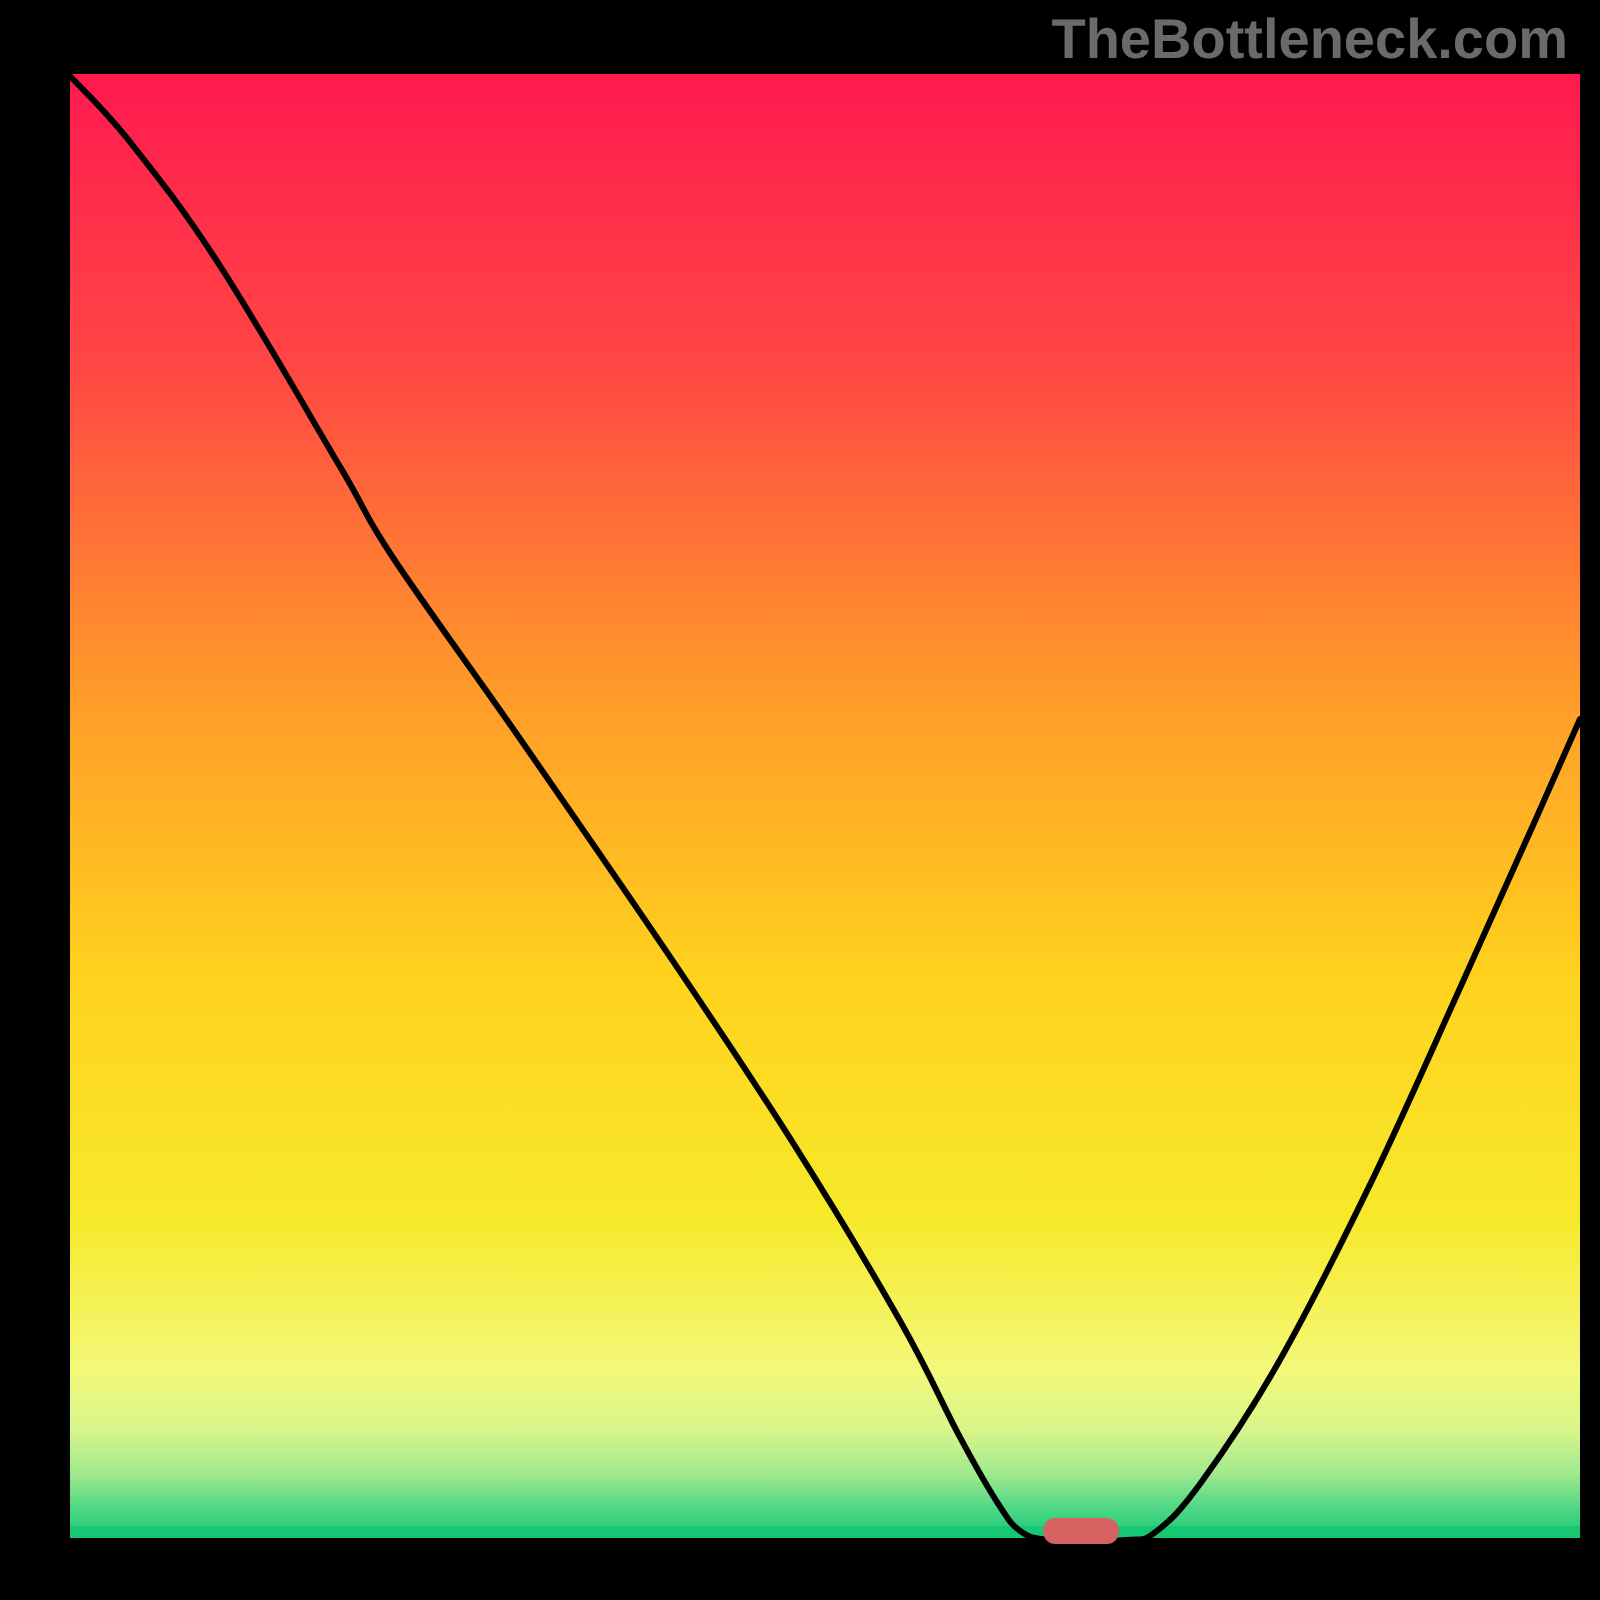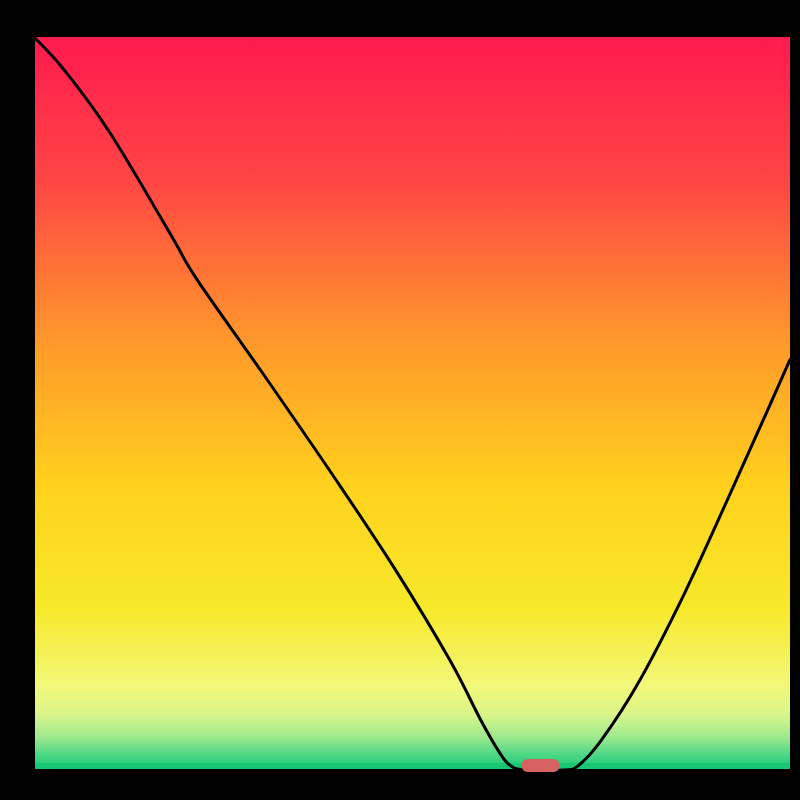--- a/index.html
+++ b/index.html
@@ -28,20 +28,21 @@
   }
   svg {
     position: absolute;
     top: 0;
     left: 0;
   }
 </style>
 </head>
 <body>
 <div class="container">
+  <div class="watermark">TheBottleneck.com</div>
   <svg id="chart-svg" width="800" height="800" viewBox="0 0 800 800">
       <defs>
         <linearGradient id="bg-grad" x1="0" y1="0" x2="0" y2="1">
           <stop offset="0%" stop-color="#ff1a4f"></stop>
           <stop offset="20%" stop-color="#ff4744"></stop>
           <stop offset="42%" stop-color="#ff9a2a"></stop>
           <stop offset="62%" stop-color="#ffd31d"></stop>
           <stop offset="78%" stop-color="#f7e92a"></stop>
           <stop offset="88.5%" stop-color="#f3f87a"></stop>
           <stop offset="92.5%" stop-color="#d8f58a"></stop>

